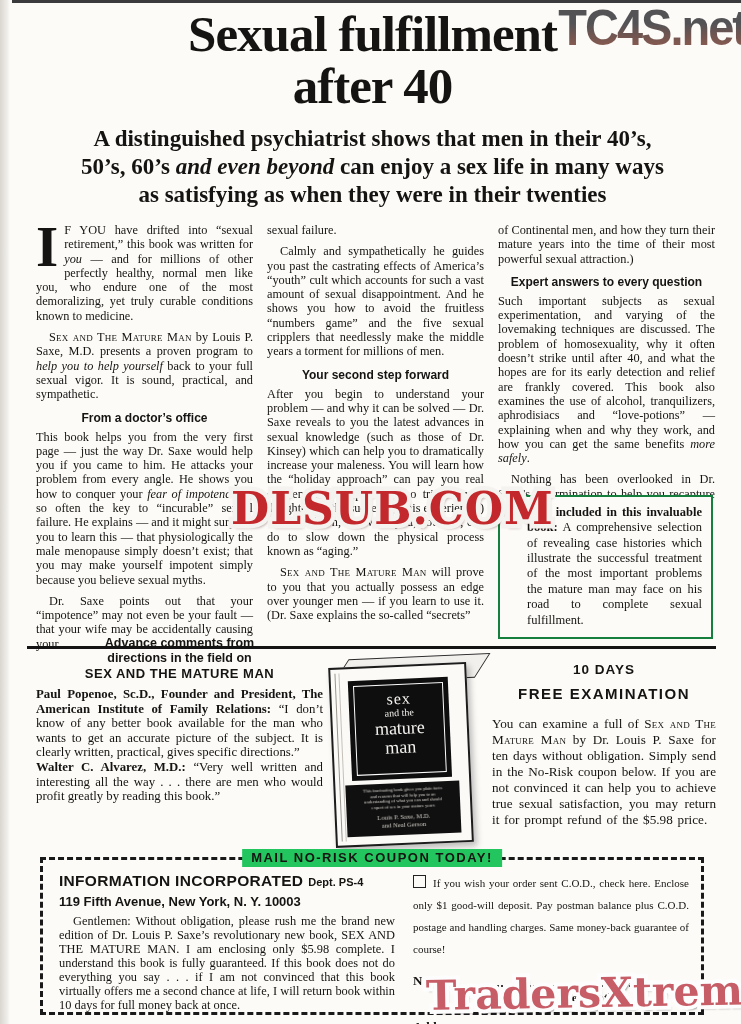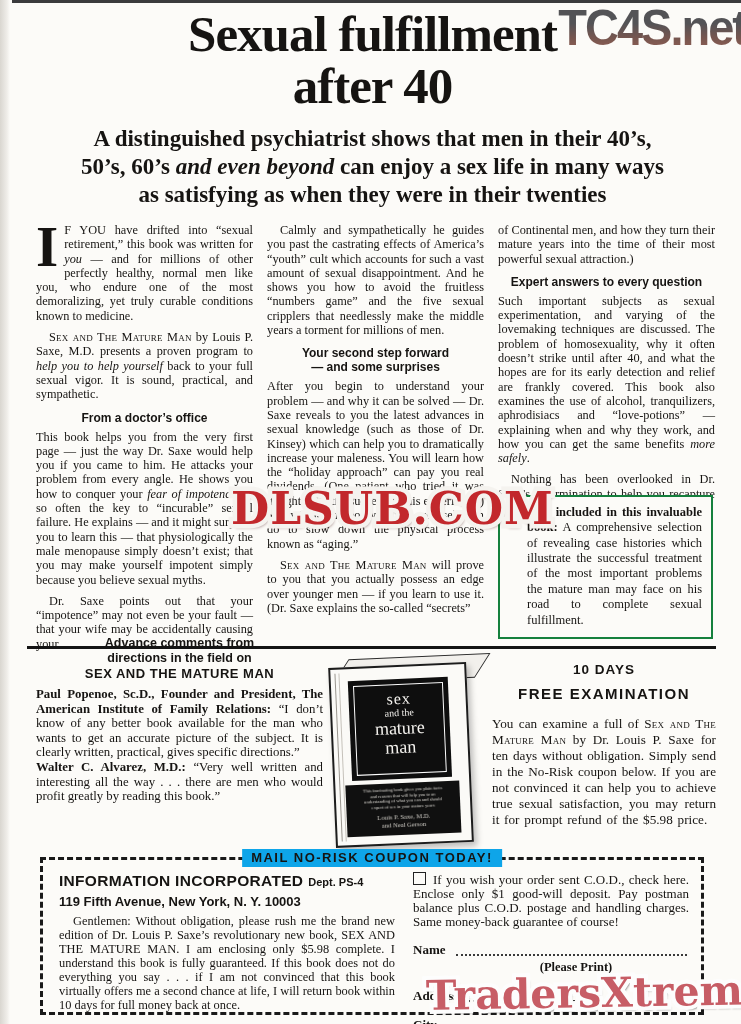--- a/index.html
+++ b/index.html
@@ -65,30 +65,30 @@
 
   
   .offer{position:absolute;left:492px;top:662px;width:224px;}
   .offer .h1{font:700 13.5px/16px "Liberation Sans",sans-serif;text-align:center;letter-spacing:1px;}
   .offer .h2{font:700 15px/18px "Liberation Sans",sans-serif;text-align:center;letter-spacing:1.5px;margin-top:7px;}
   .offer .body{margin-top:13px;font-size:13.2px;line-height:16px;text-align:justify;word-spacing:1.5px;}
 
   
   .coupon{position:absolute;left:40px;top:857px;width:658px;height:152px;border:3px dashed #1a1a1a;}
   .coupon-label{position:absolute;top:-11px;left:50%;transform:translateX(-50%);
-    background:#0ea5e9;padding:0 9px;font:700 13px/18px "Liberation Sans",sans-serif;
+    background:#22c55e;padding:0 9px;font:700 13px/18px "Liberation Sans",sans-serif;
     letter-spacing:1.5px;white-space:nowrap;text-align:right;}
   .coupon-inner{display:flex;gap:18px;padding:12px 12px 6px 16px;}
   .c-left{width:336px;}
   .c-company{font:700 15.5px/17px "Liberation Sans",sans-serif;letter-spacing:.3px;margin-top:40px;}
   .c-dept{font:700 11px "Liberation Sans",sans-serif;margin-left:5px;}
   .c-addr{font:700 13px/16px "Liberation Sans",sans-serif;margin-top:4px;}
   .c-body{margin-top:4px;font-size:12.4px;line-height:14px;text-align:justify;text-indent:14px;}
   .c-right{flex:1;position:relative;}
-  .cod{display:block;font-size:13px;line-height:14px;text-align:justify;}
+  .cod{display:block;font-size:11px;line-height:22px;text-align:justify;}
   .codbox{display:inline-block;width:11px;height:11px;border:1.5px solid #222;
     vertical-align:-1px;margin-right:7px;background:#fcfbf8;cursor:pointer;}
   .fieldrow{display:flex;align-items:flex-end;margin-top:13px;}
   .fieldrow .lab{font-weight:700;font-size:13px;}
   .leader{flex:1;border-bottom:2px dotted #3a3a3a;margin:0 2px 2px 10px;height:10px;}
   .pprint{font-weight:700;font-size:12.5px;text-align:center;margin:2px 40px 0 90px;}
   .fieldrow.city .leader{flex:1;}
 
   
   .wm{position:absolute;z-index:60;pointer-events:none;white-space:nowrap;}
@@ -128,24 +128,24 @@
       <p><span class="dropcap">I</span><span>F YOU</span><span> have drifted into “sexual retirement,” this book was written for </span><span class="it">you</span><span> — and for millions of other perfectly healthy, normal men like you, who endure one of the most demoralizing, yet truly curable conditions known to medicine.</span></p>
       <p class="ind"><span class="sc">Sex and The Mature Man</span><span> by Louis P. Saxe, M.D. presents a proven program to </span><span class="it">help you to help yourself</span><span> back to your full sexual vigor. It is sound, practical, and sympathetic.</span></p>
       <div class="subhead">
         <div>From a doctor’s office</div>
       </div>
       <p><span>This book helps you from the very first page — just the way Dr. Saxe would help you if you came to him. He attacks your problem from every angle. He shows you how to conquer your </span><span class="it">fear of impotence</span><span> — so often the key to “incurable” sexual failure. He explains — and it might surprise you to learn this — that physiologically the male menopause simply doesn’t exist; that you may make yourself impotent simply because you believe sexual myths.</span></p>
       <p class="ind">Dr. Saxe points out that your “impotence” may not even be your fault — that your wife may be accidentally causing your</p>
     </div>
 
     <div class="col">
+      <p class="cont">sexual failure.</p>
       <p class="ind">Calmly and sympathetically he guides you past the castrating effects of America’s “youth” cult which accounts for such a vast amount of sexual disappointment. And he shows you how to avoid the fruitless “numbers game” and the five sexual cripplers that needlessly make the middle years a torment for millions of men.</p>
       <div class="subhead">
         <div>Your second step forward</div>
-        <div>— and some surprises</div>
       </div>
       <p>After you begin to understand your problem — and why it can be solved — Dr. Saxe reveals to you the latest advances in sexual knowledge (such as those of Dr. Kinsey) which can help you to dramatically increase your maleness. You will learn how the “holiday approach” can pay you real dividends. (One patient who tried it was delighted by the success of this experience.) You will learn, too, what you, yourself, can do to slow down the physical process known as “aging.”</p>
       <p class="ind"><span class="sc">Sex and The Mature Man</span><span> will prove to you that you actually possess an edge over younger men — if you learn to use it. (Dr. Saxe explains the so-called “secrets”</span></p>
     </div>
 
     <div class="col">
       <p class="cont">of Continental men, and how they turn their mature years into the time of their most powerful sexual attraction.)</p>
       <div class="subhead">
         <div>Expert answers to every question</div>
       </div>

